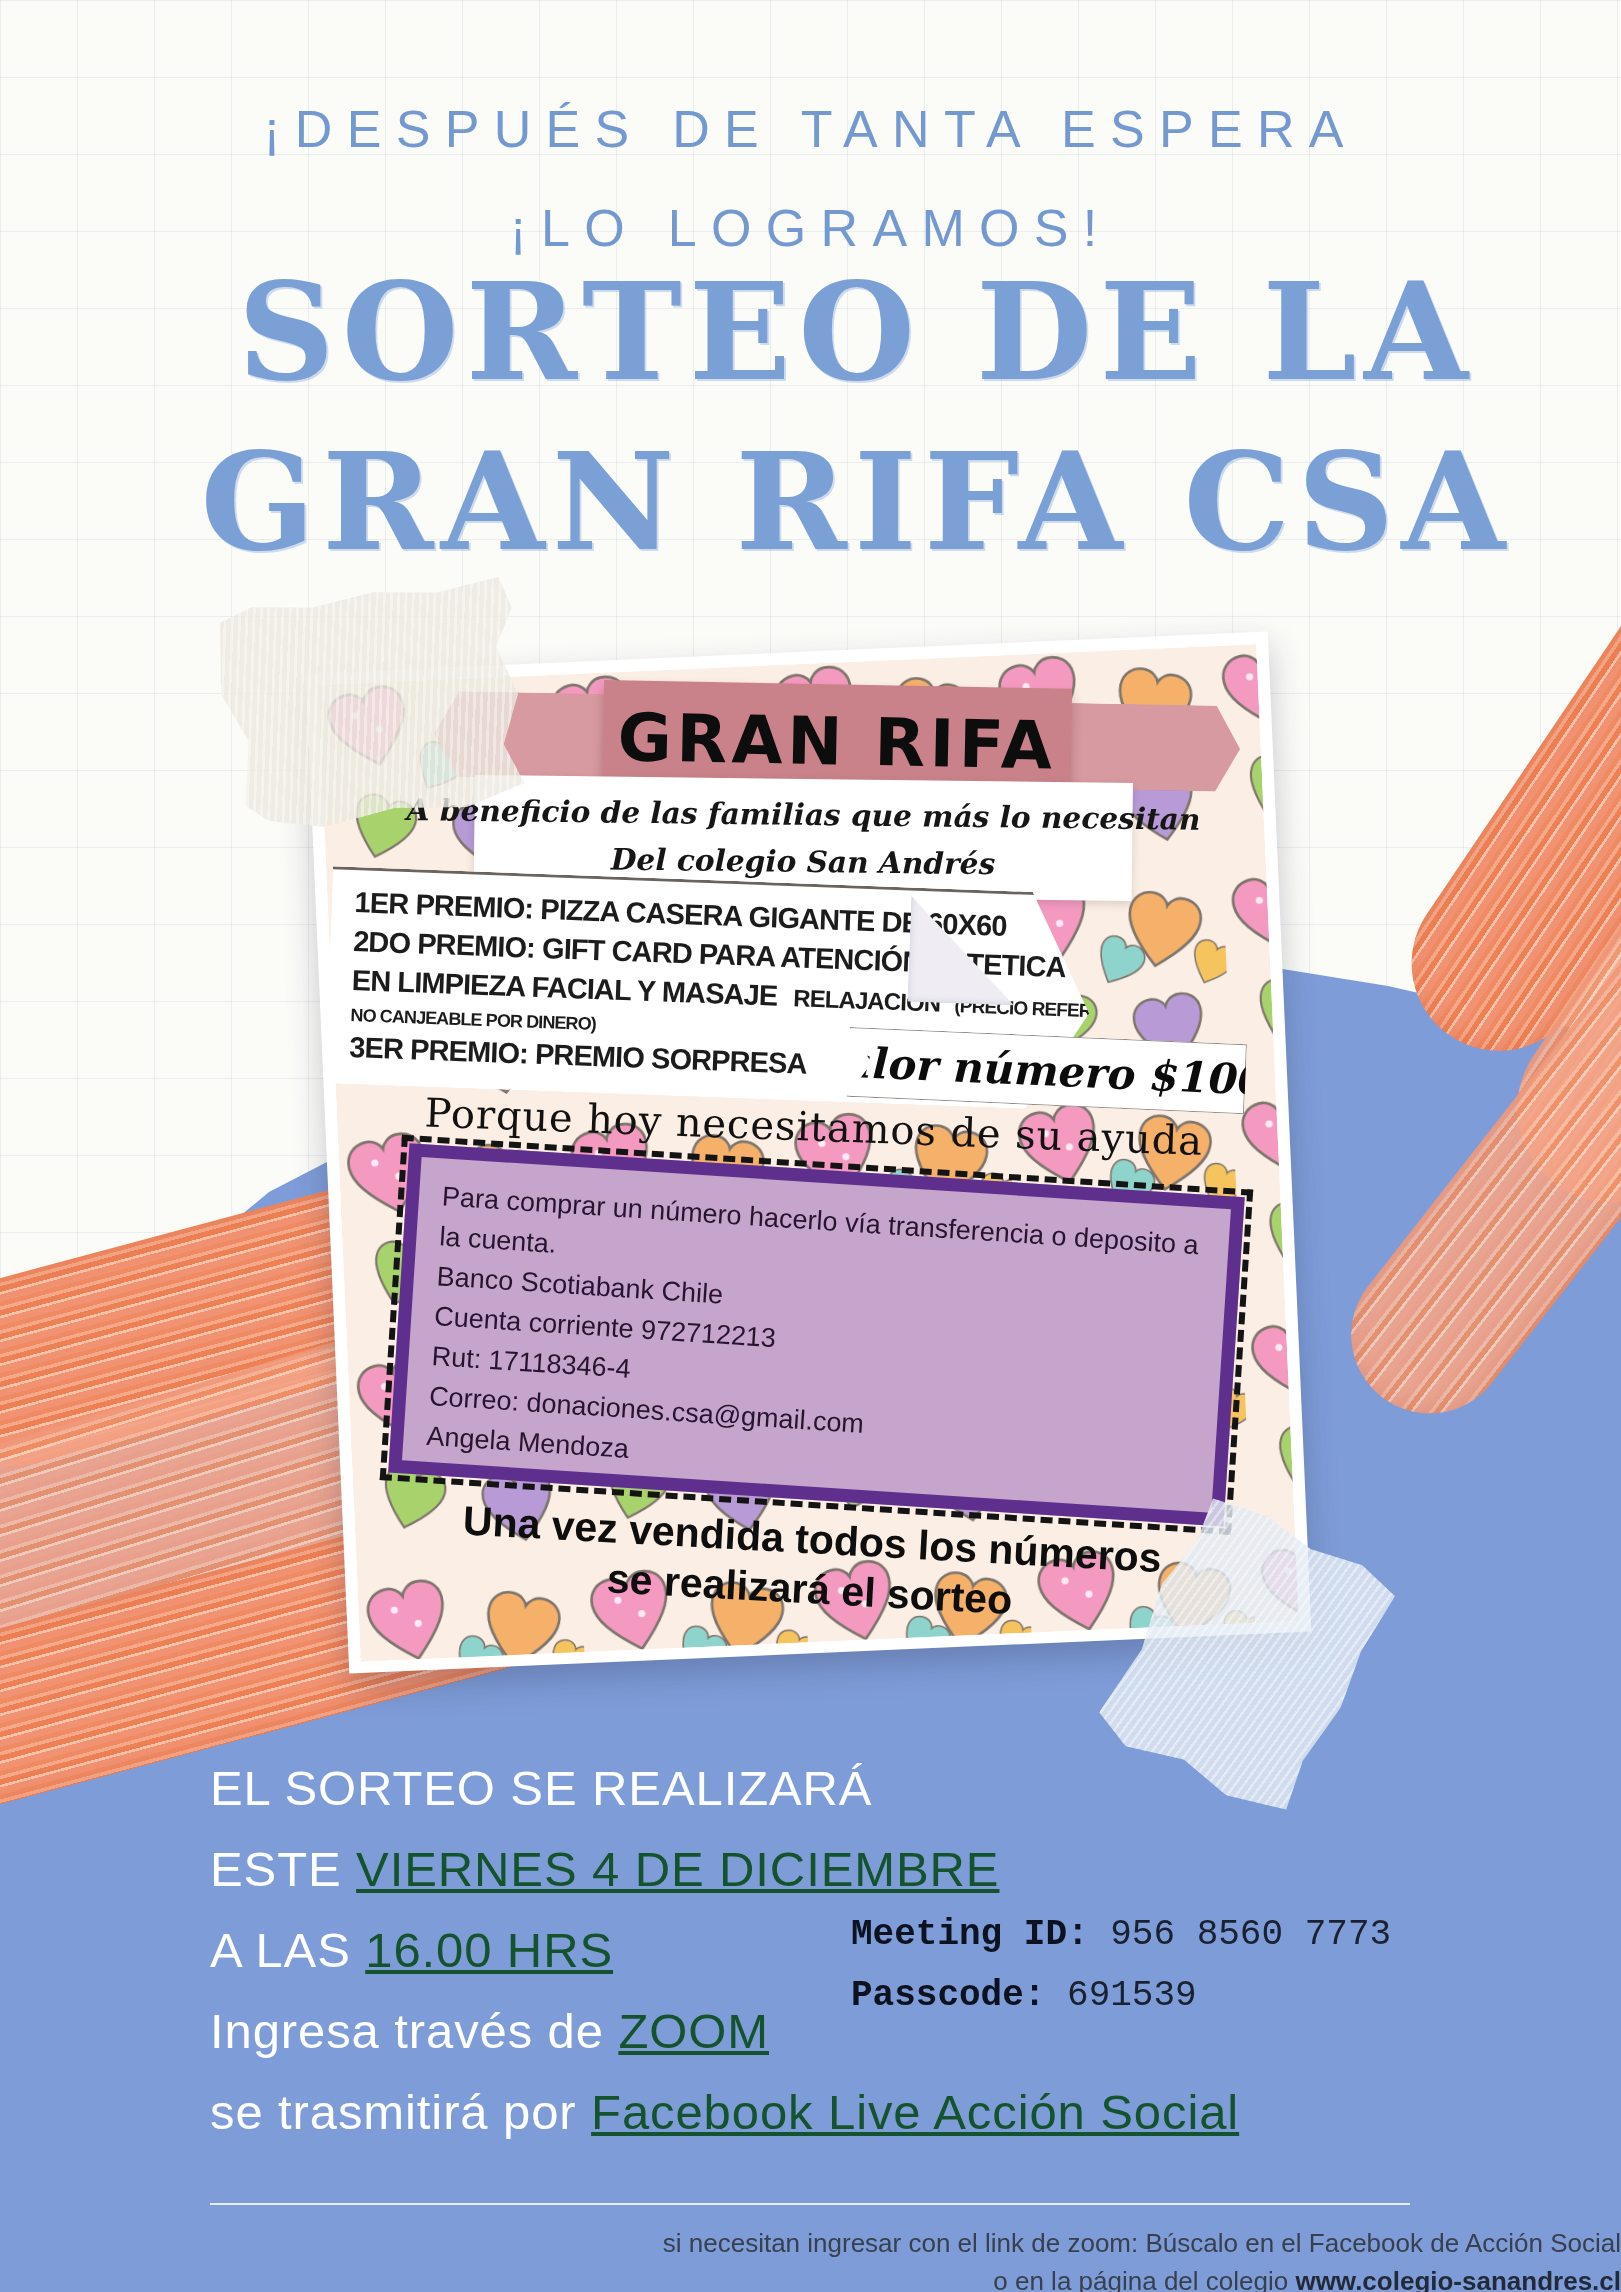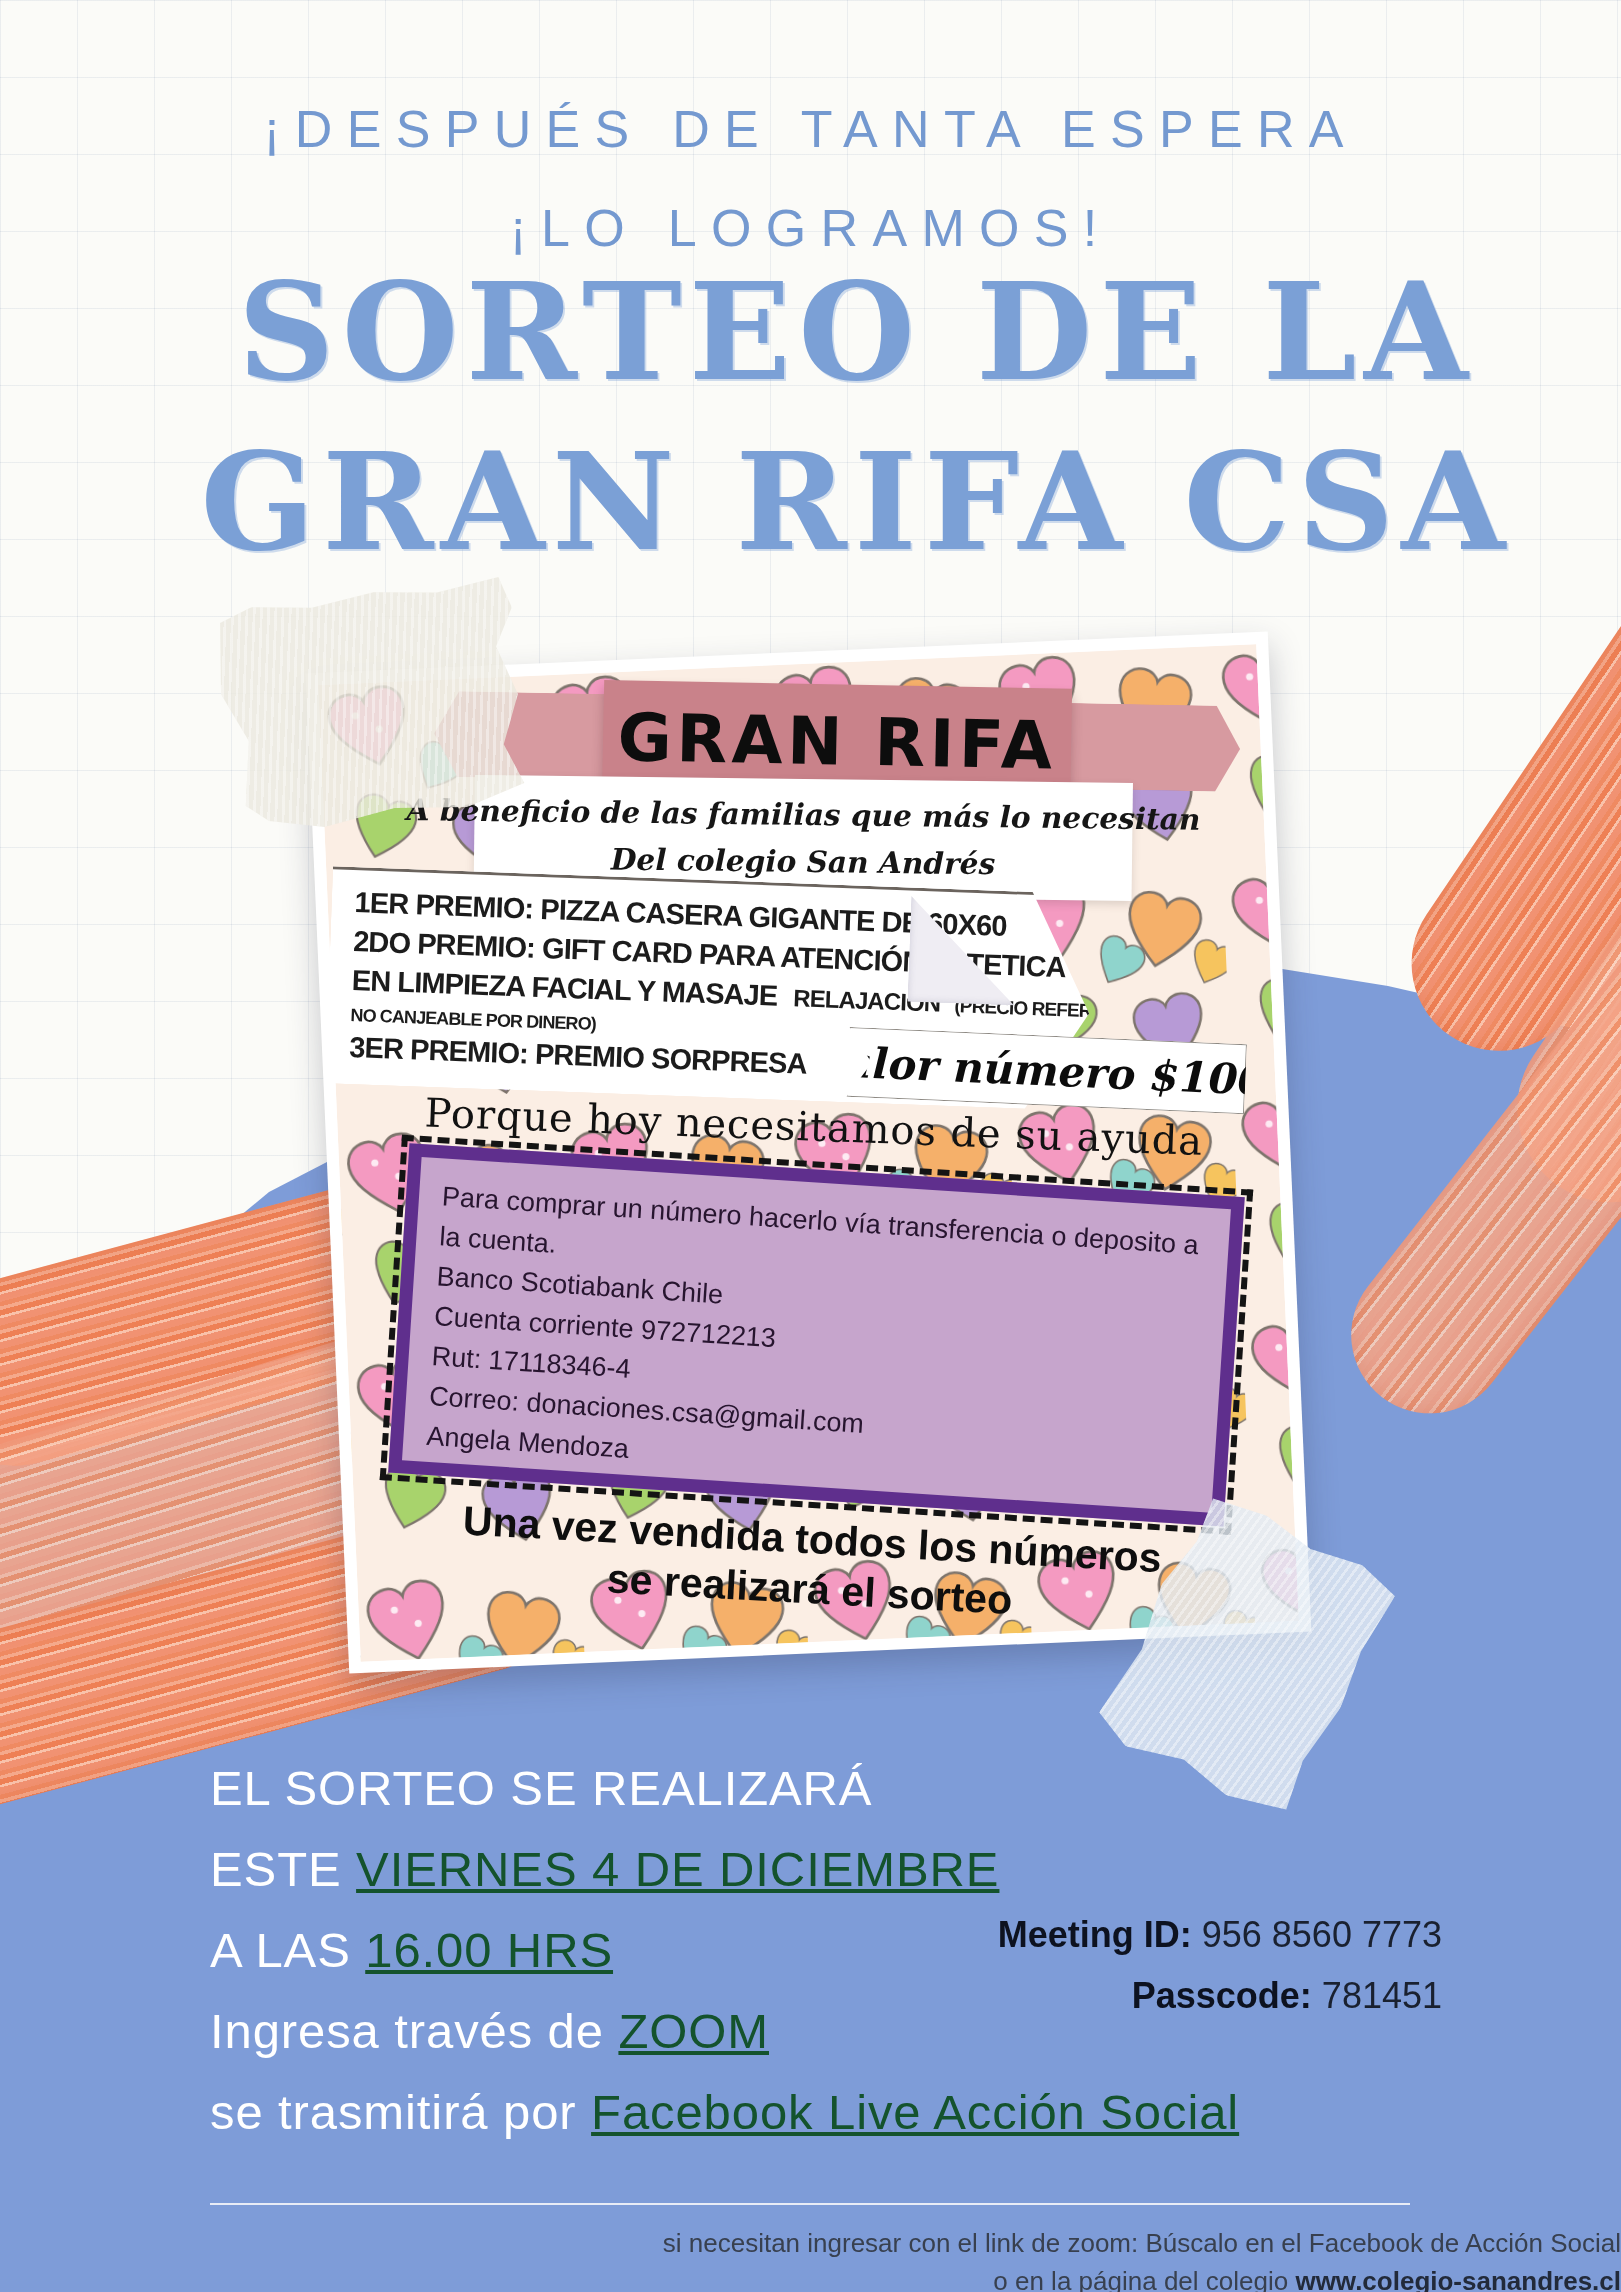--- a/index.html
+++ b/index.html
@@ -152,22 +152,22 @@
     color:#7ba0d6;white-space:nowrap;text-shadow:1.8px 1.8px 0 rgba(123,160,214,.35);padding-left:46px;
   }
   .big-title.l1{top:253px;}
   .big-title.l2{top:423px;}
   
   .schedule{position:absolute;left:210px;top:1748px;z-index:5;}
   .sline{font-family:"Liberation Sans",sans-serif;font-size:49px;line-height:81px;white-space:nowrap;letter-spacing:0.9px;}
   .w{color:#ffffff;}
   .d{color:#14532d;text-decoration:underline;}
   .meeting{
-    position:absolute;left:851px;top:1904px;width:591px;z-index:5;text-align:right;
-    font-family:Liberation Sans, sans-serif;font-size:36px;color:#1a2130;line-height:61px;white-space:nowrap;
+    position:absolute;left:851px;top:1904px;width:591px;z-index:5;text-align:left;
+    font-family:Liberation Mono, monospace;font-size:36px;color:#1a2130;line-height:61px;white-space:nowrap;
   }
   .meeting b{color:#0d1220;}
   
   .divider{position:absolute;left:210px;top:2203px;width:1200px;height:1.8px;background:rgba(250,250,252,.85);z-index:5;}
   .foot{
     position:absolute;left:0;width:100%;text-align:right;z-index:5;
     font-family:"Liberation Sans",sans-serif;font-size:26px;color:#38404f;white-space:nowrap;
   }
   .foot.f1{top:2228px;}
   .foot.f2{top:2266px;}
@@ -257,19 +257,19 @@
 <div class="schedule">
   <div class="sline w">EL SORTEO SE REALIZARÁ</div>
   <div class="sline"><span class="w">ESTE </span><span class="d">VIERNES 4 DE  DICIEMBRE</span></div>
   <div class="sline"><span class="w">A LAS </span><span class="d">16.00 HRS</span></div>
   <div class="sline"><span class="w">Ingresa través de </span><span class="d">ZOOM</span></div>
   <div class="sline"><span class="w">se trasmitirá por </span><span class="d">Facebook Live Acción Social</span></div>
 </div>
 
 <div class="meeting">
   <div><b>Meeting ID:</b><span> 956 8560 7773</span></div>
-  <div><b>Passcode:</b><span> 781451</span></div>
+  <div><b>Passcode:</b><span> 691539</span></div>
 </div>
 
 <div class="divider"></div>
 <div class="foot f1">si necesitan ingresar con el link de zoom: Búscalo en el Facebook de Acción Social</div>
 <div class="foot f2"><span>o en la página del colegio </span><b>www.colegio-sanandres.cl</b></div>
 
 
 </body></html>

